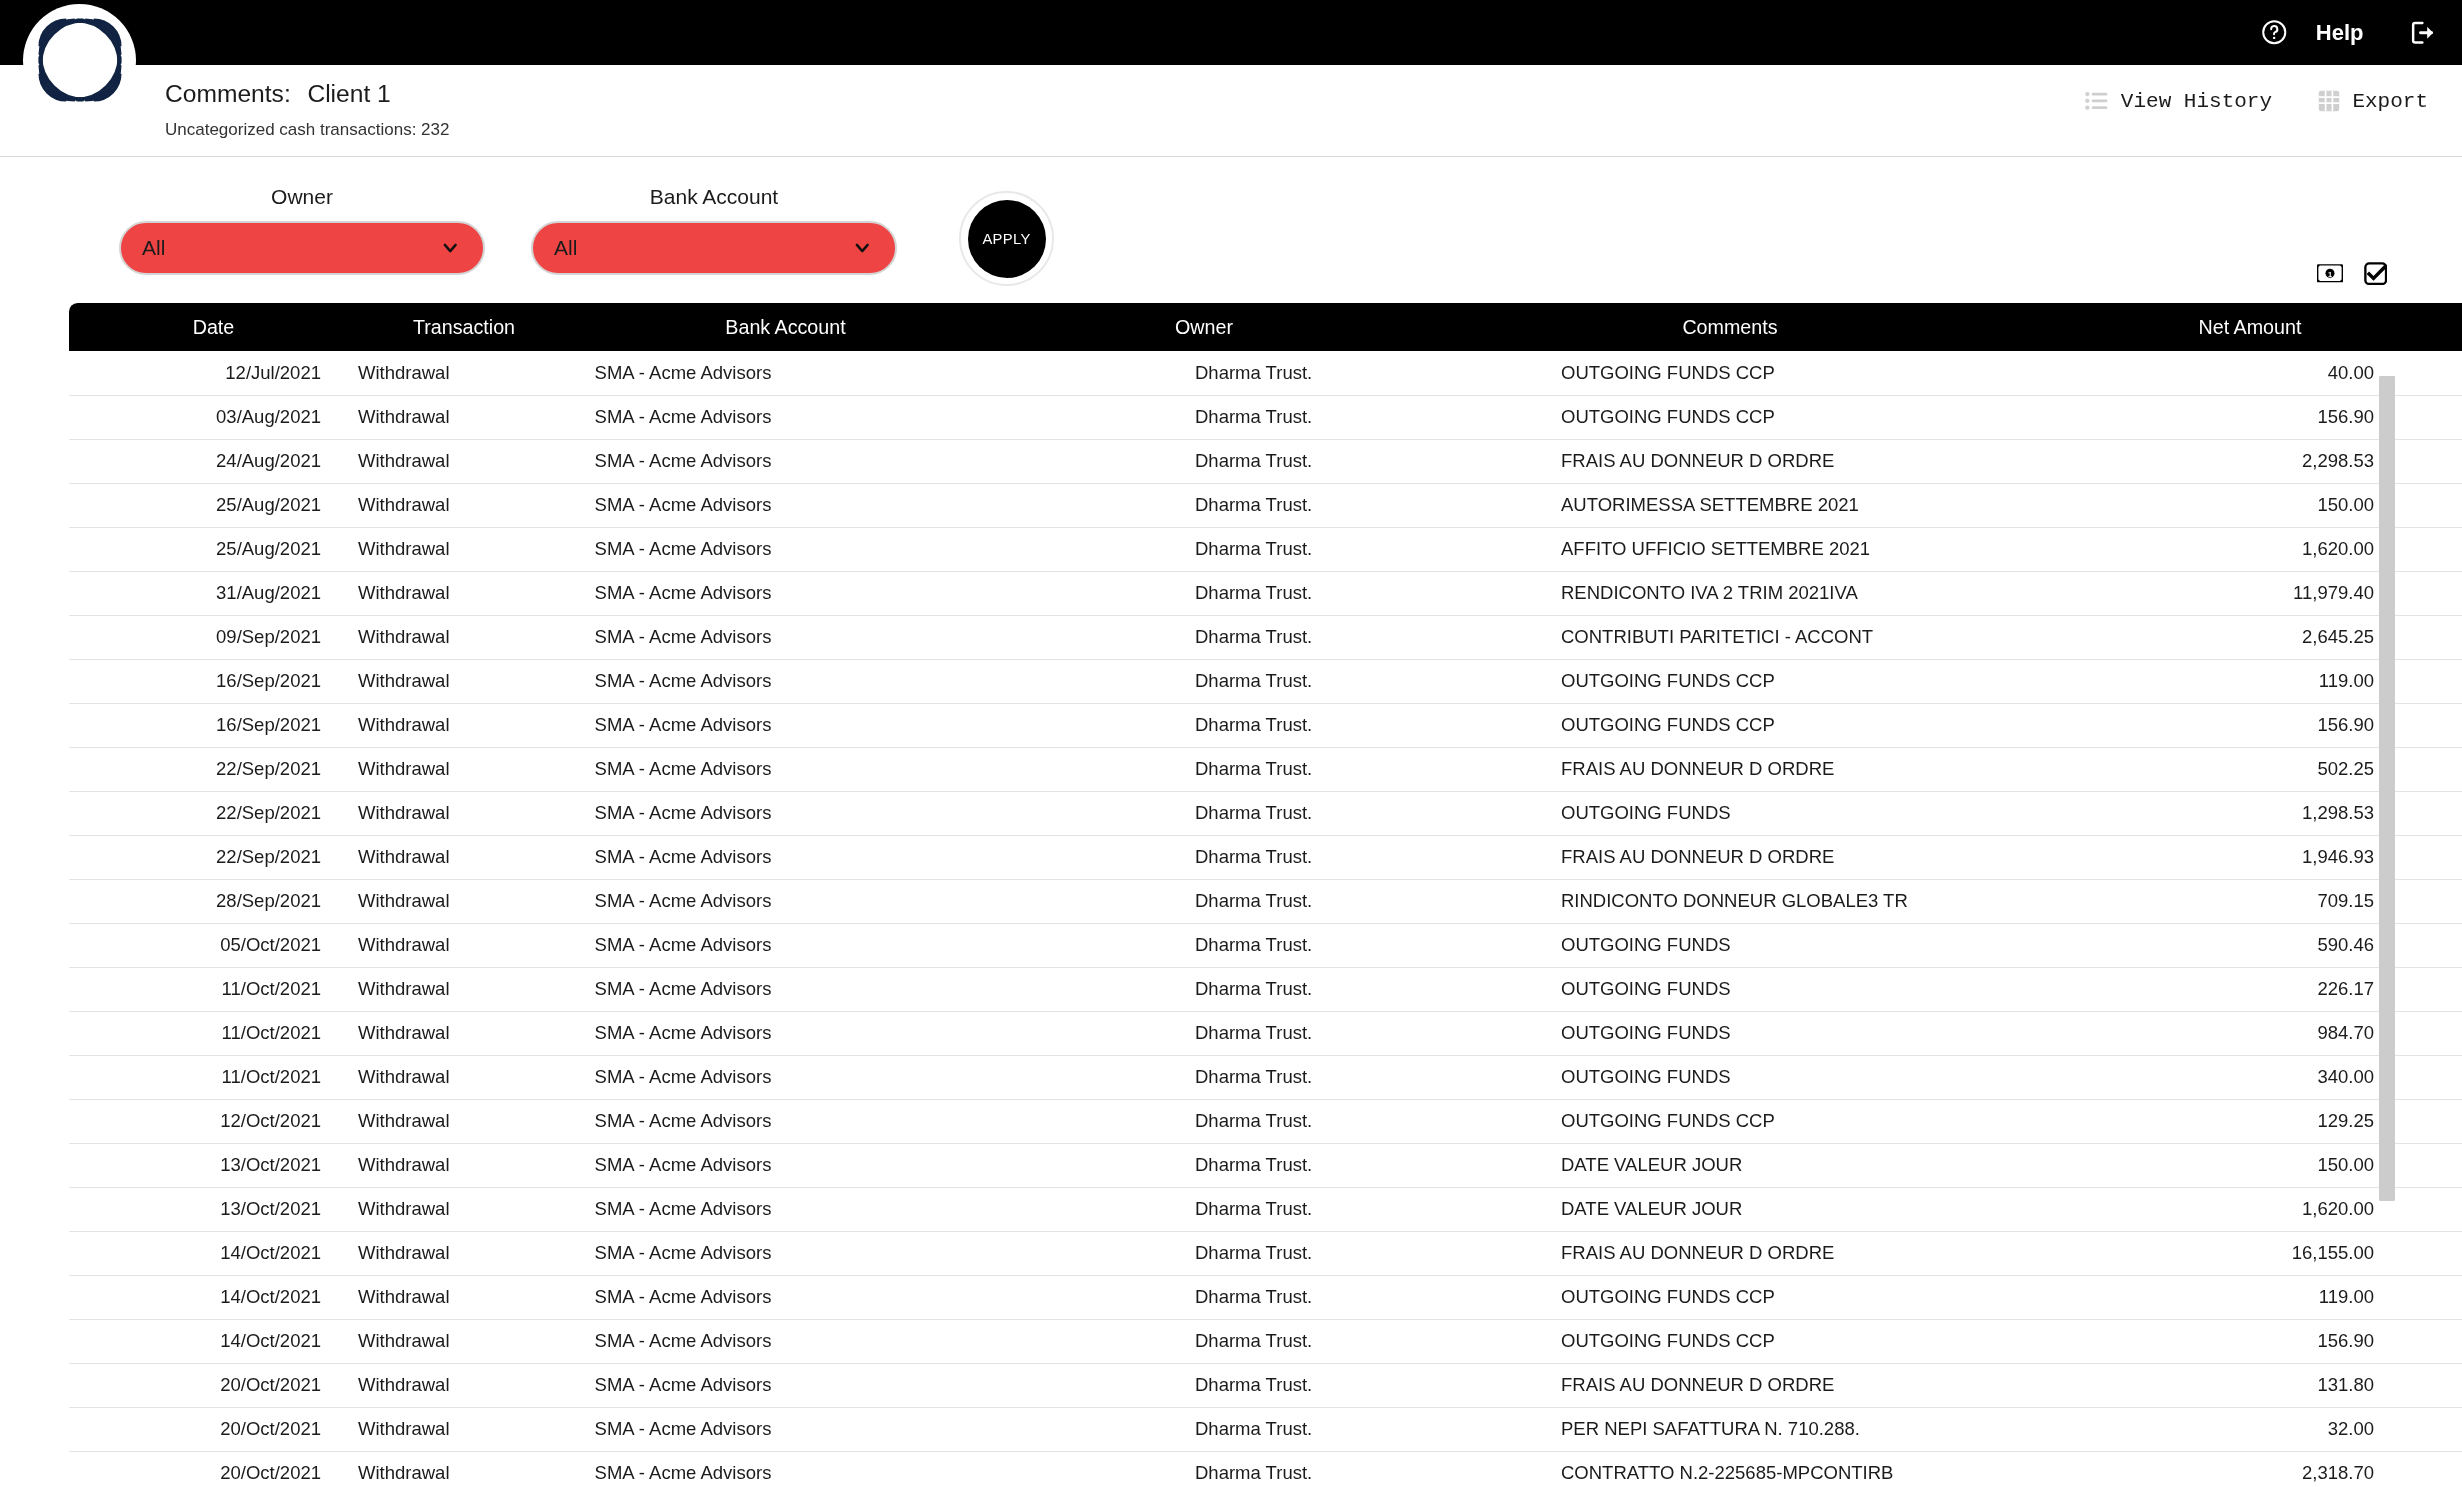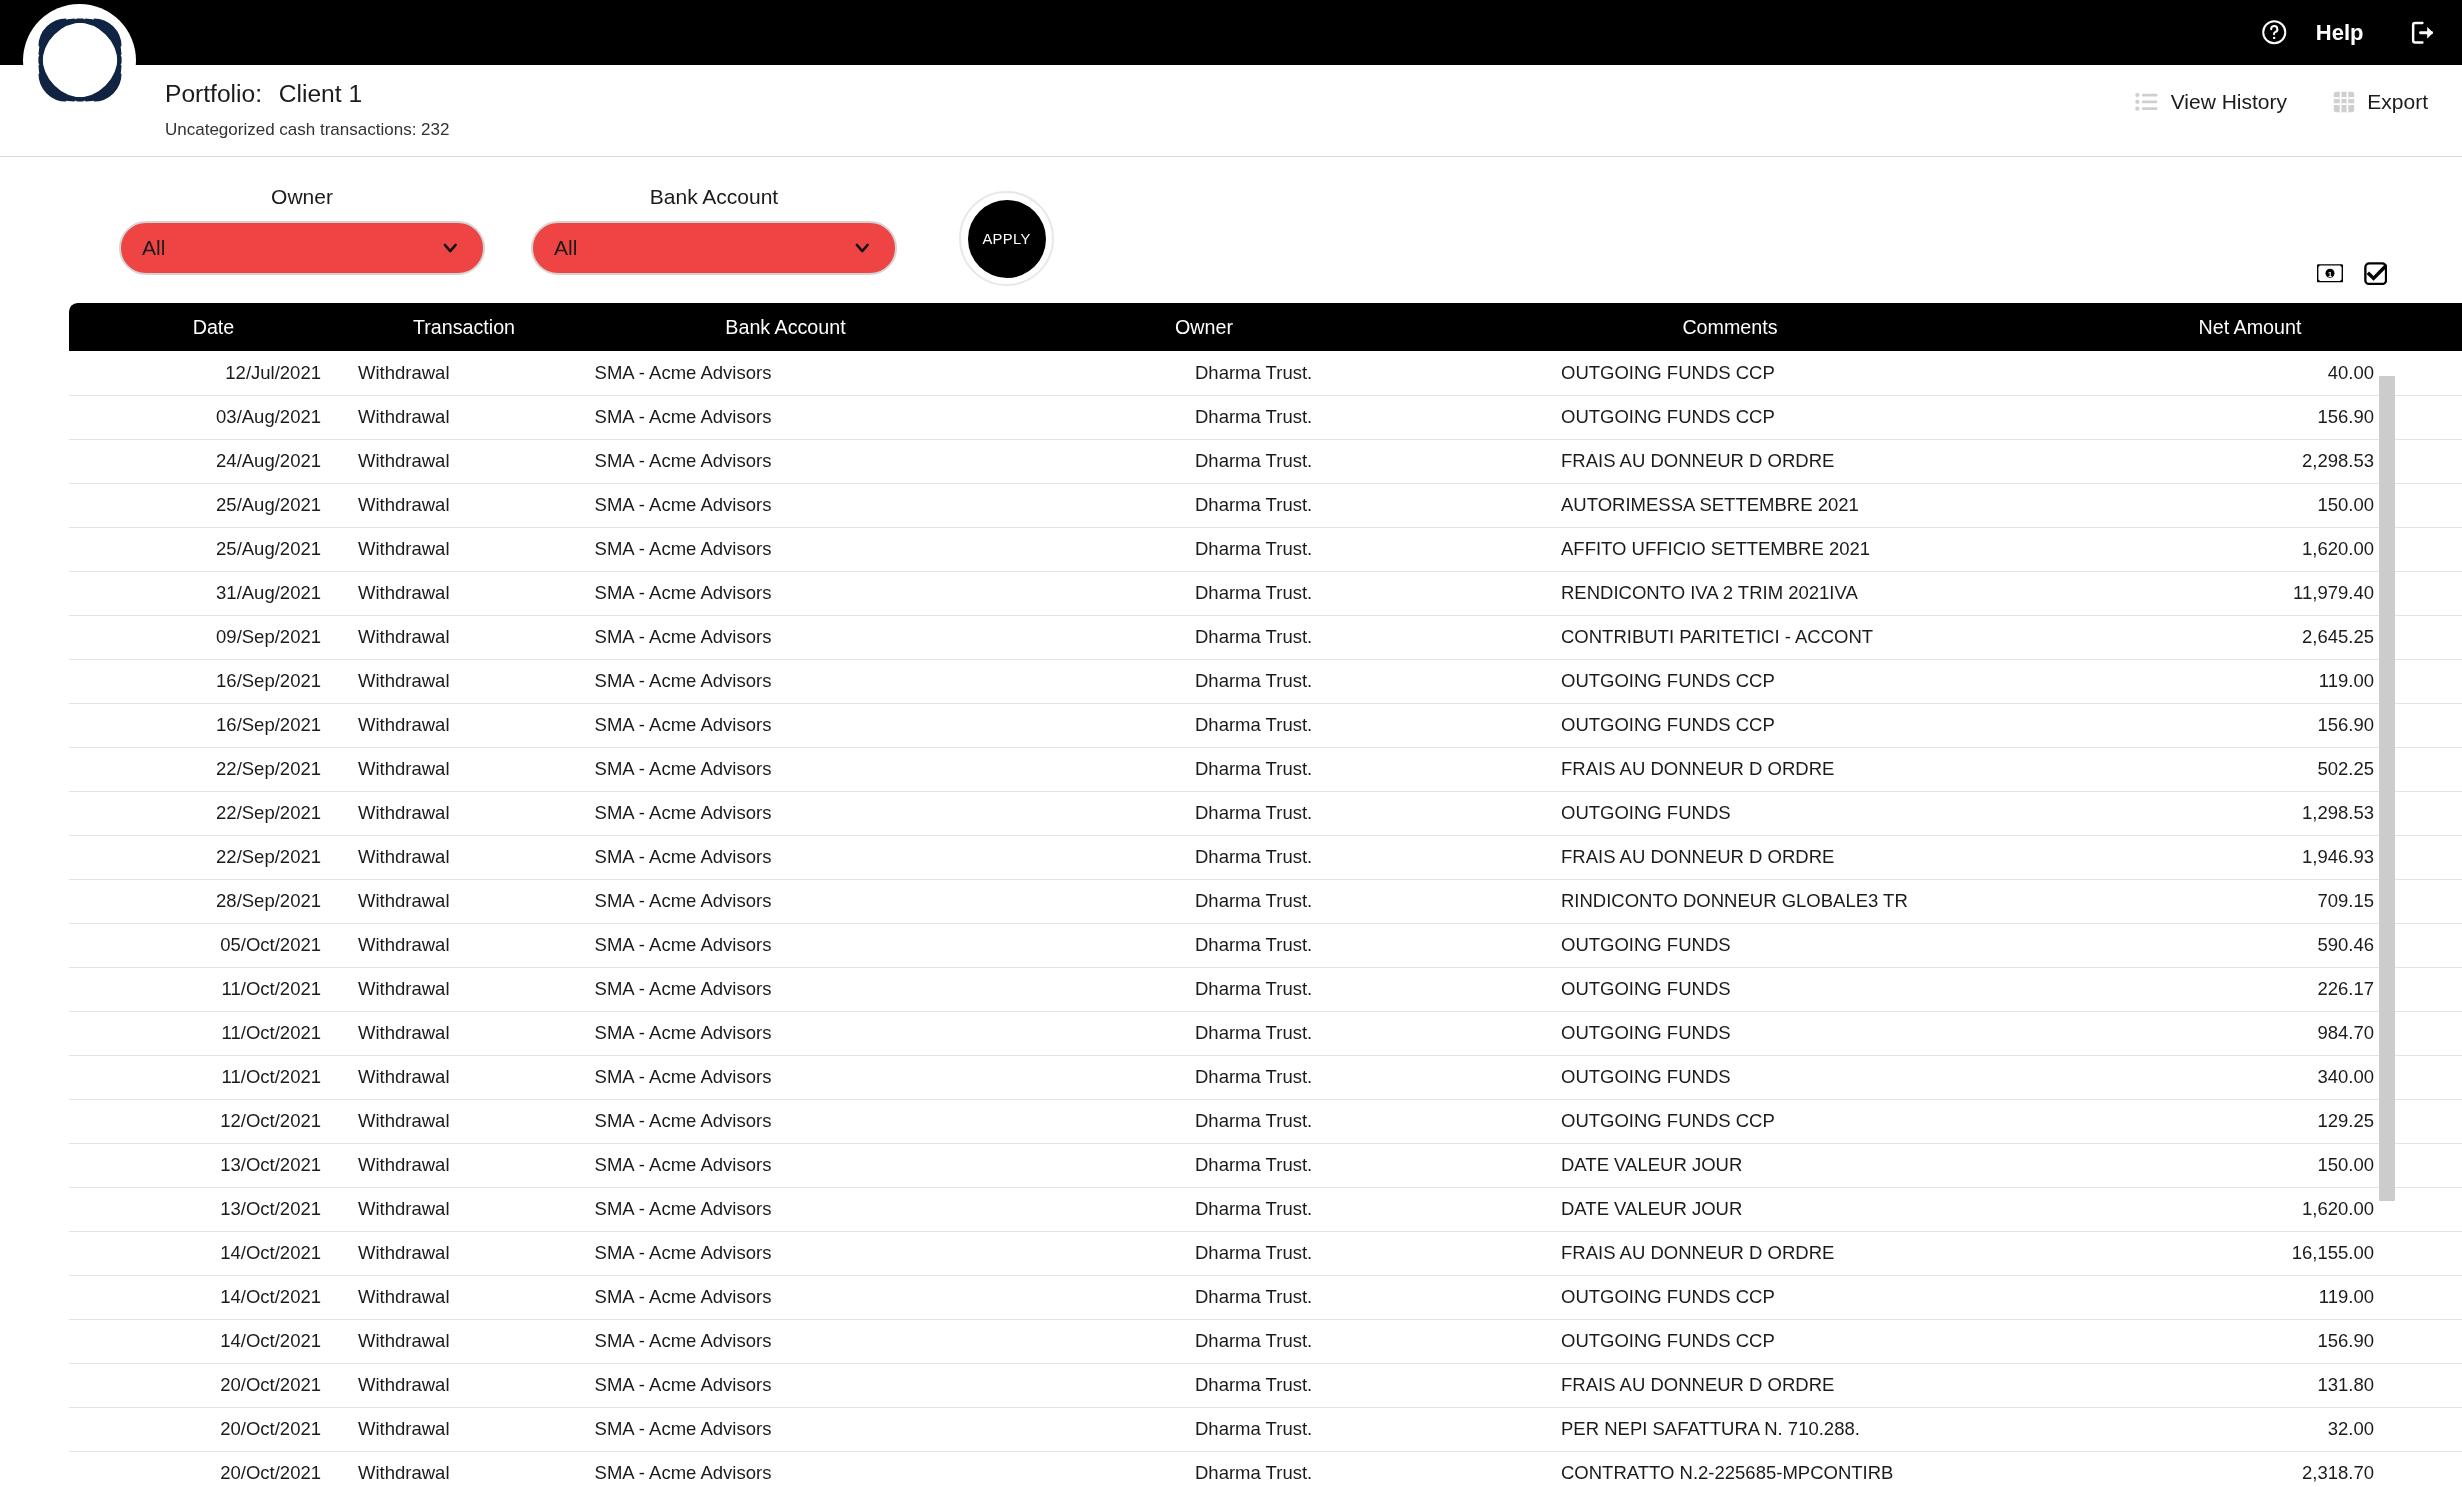--- a/index.html
+++ b/index.html
@@ -74,21 +74,21 @@
   .uncat-line {
     position: absolute;
     left: 165px; top: 55px;
     font-size: 17px;
     color: #333333;
     white-space: nowrap;
   }
   .subheader-right {
     position: absolute;
     right: 34px; top: 24.6px;
-    display: flex; align-items: center; gap: 46px;
+    display: flex; align-items: center; gap: 46px; font-family: Liberation Mono, monospace;
   }
   .sh-action {
     display: flex; align-items: center; gap: 12.3px;
     font-size: 21px; color: #1b1b1b; cursor: pointer;
     white-space: nowrap;
   }
   .sh-action svg { display:block; }
 
   
   .filterbar {
@@ -252,21 +252,21 @@
         <path d="M12.5 4H6.6A1.6 1.6 0 0 0 5 5.6v12.8A1.6 1.6 0 0 0 6.6 20h5.9" fill="none" stroke="#ffffff" stroke-width="2" stroke-linecap="round"></path>
         <path d="M11 12h9" stroke="#ffffff" stroke-width="2.4" stroke-linecap="round"></path>
         <path d="M16.4 7.2L21.2 12l-4.8 4.8z" fill="#ffffff"></path>
       </svg>
     </div>
   </div>
 </div>
 
 <div class="subheader">
   <div class="portfolio-line">
-    <span class="pf-label">Portfolio:</span>
+    <span class="pf-label">Comments:</span>
     <span class="pf-value">Client 1</span>
   </div>
   <div class="uncat-line">Uncategorized cash transactions: 232</div>
 
   <div class="subheader-right">
     <div class="sh-action">
       <svg width="23.4" height="19.7" viewBox="0 0 24 20">
         <circle cx="2.4" cy="3" r="2.2" fill="#cfcfcf"></circle>
         <circle cx="2.4" cy="10" r="2.2" fill="#cfcfcf"></circle>
         <circle cx="2.4" cy="17" r="2.2" fill="#cfcfcf"></circle>

